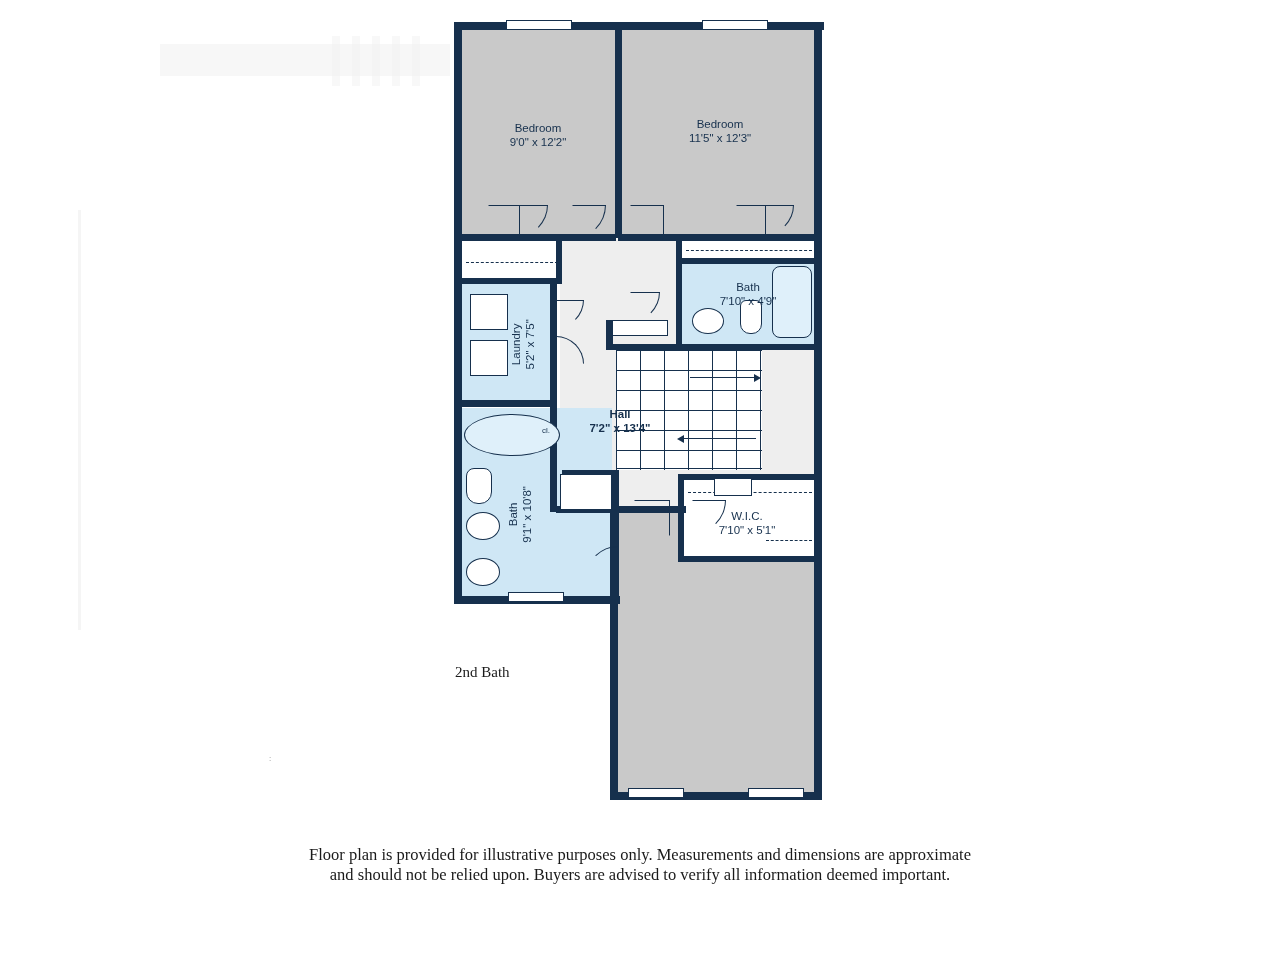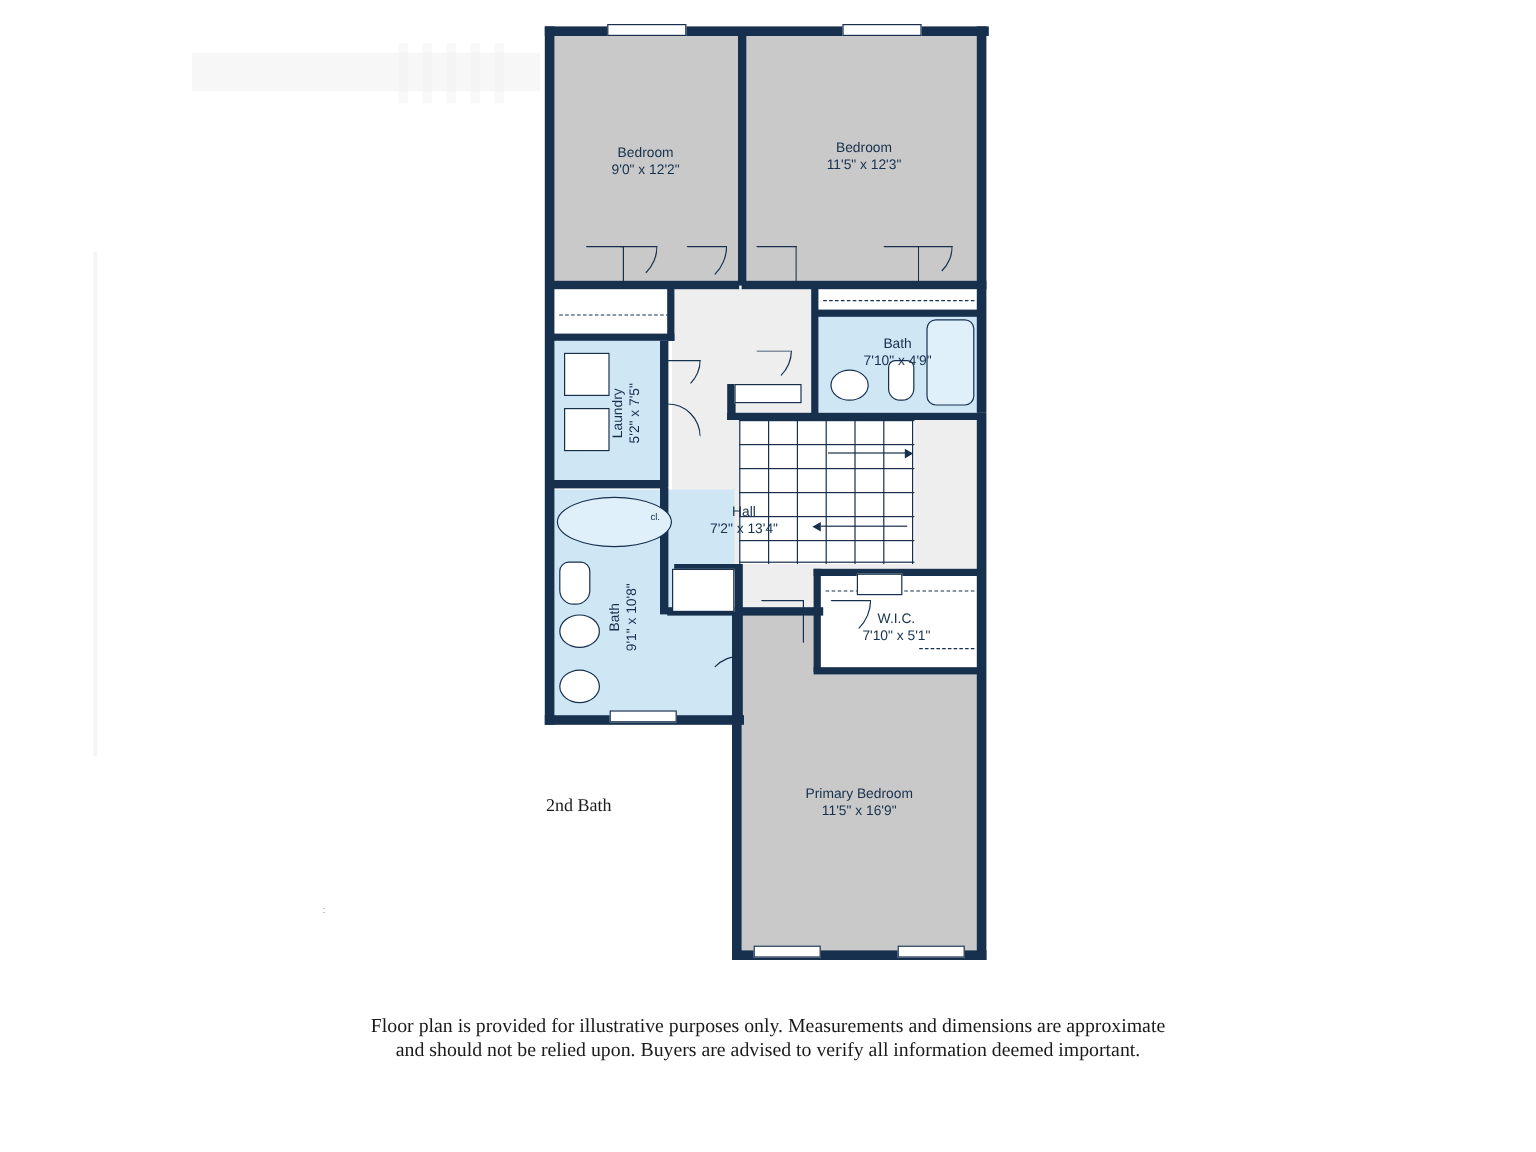--- a/index.html
+++ b/index.html
@@ -274,39 +274,35 @@
   <div class="label" style="left:684px;top:280px;width:128px;">
     <span class="name">Bath</span>
     <span class="dim">7'10" x 4'9"</span>
   </div>
 
   <div class="label vert" style="left:458px;top:330px;width:130px;">
     <span class="name">Laundry</span>
     <span class="dim">5'2" x 7'5"</span>
   </div>
 
-  <div class="label" style="left:556px;top:420px;width:128px;">
+  <div class="label" style="left:556px;top:407px;width:128px;font-weight:bold;">
     <span class="name">Hall</span>
     <span class="dim">7'2" x 13'4"</span>
   </div>
 
   <div class="label vert" style="left:450px;top:500px;width:140px;">
     <span class="name">Bath</span>
     <span class="dim">9'1" x 10'8"</span>
   </div>
 
   <div class="label" style="left:676px;top:509px;width:142px;">
     <span class="name">W.I.C.</span>
     <span class="dim">7'10" x 5'1"</span>
   </div>
 
-  <div class="label" style="left:614px;top:655px;width:204px;">
-    <span class="name">Primary Bedroom</span>
-    <span class="dim">11'5" x 16'9"</span>
-  </div>
 
   <div class="label" style="left:530px;top:426px;width:32px;font-size:8px;">
     <span class="name" style="font-size:8px;">cl.</span>
   </div>
 
   <div class="floor-title" style="left:455px;top:664px;">2nd Bath</div>
 
   <div class="label" style="left:266px;top:754px;width:8px;font-size:8px;color:#888;">:</div>
 
   <div class="disclaimer" style="top:864px;">and should not be relied upon. Buyers are advised to verify all information deemed important.</div>

